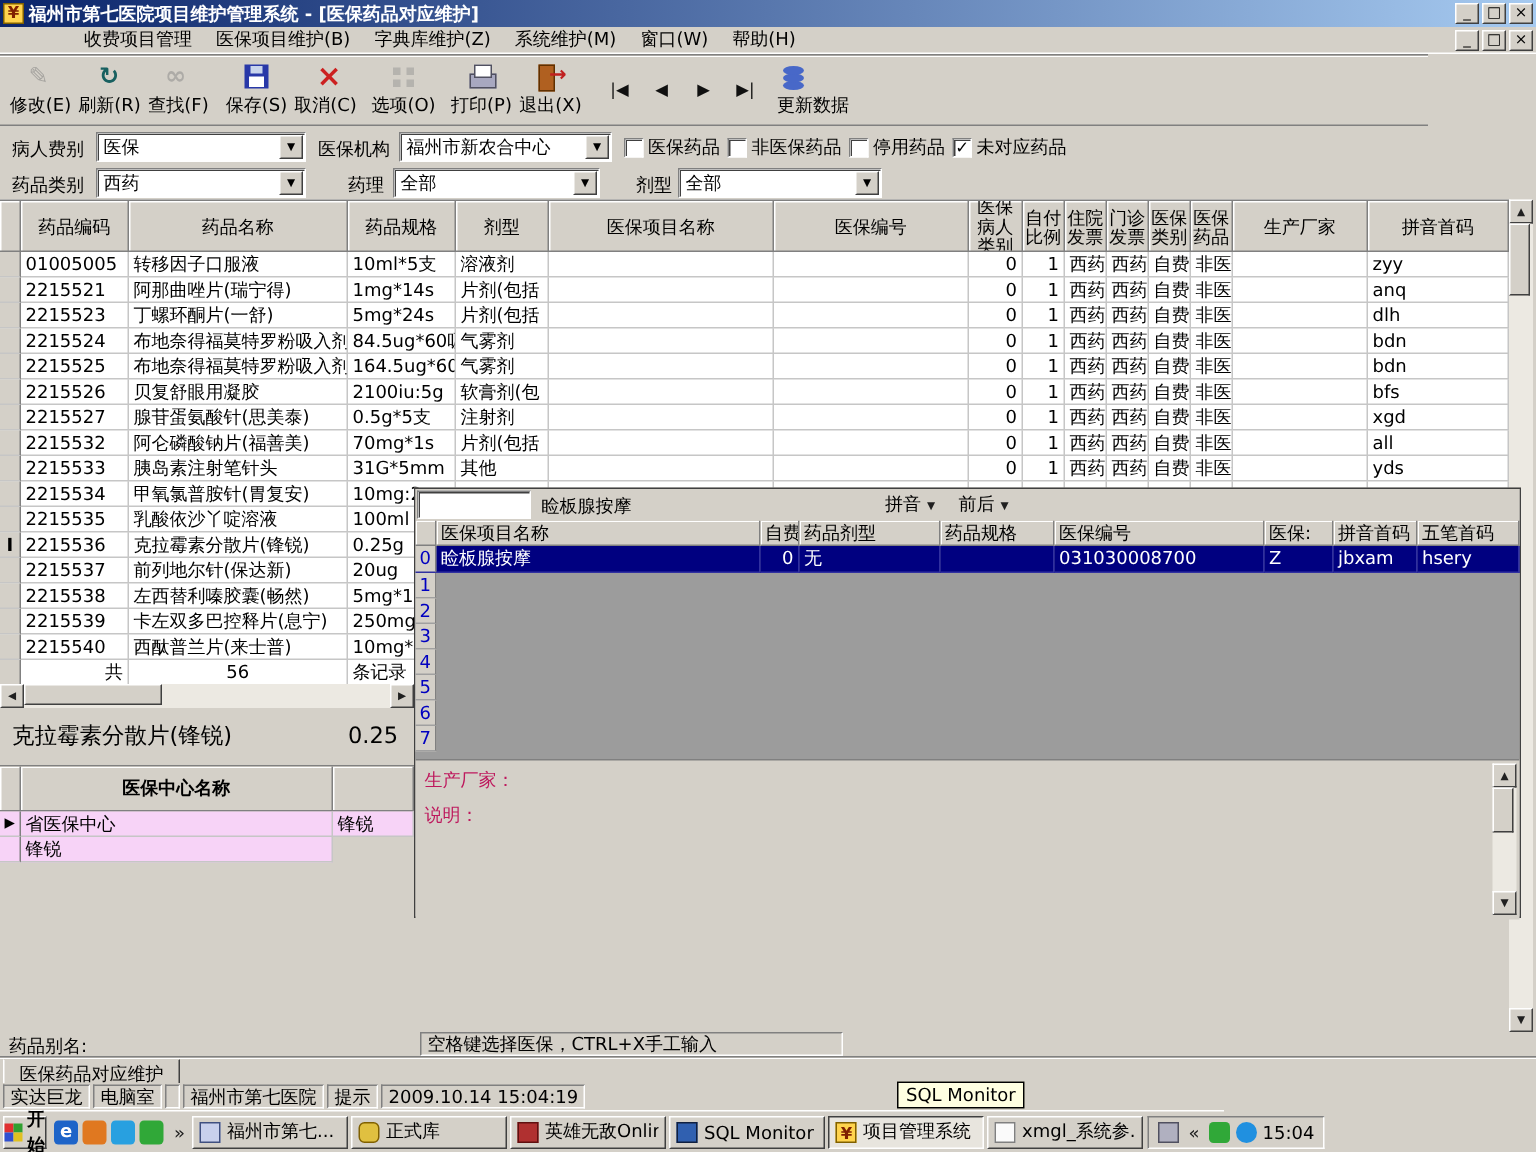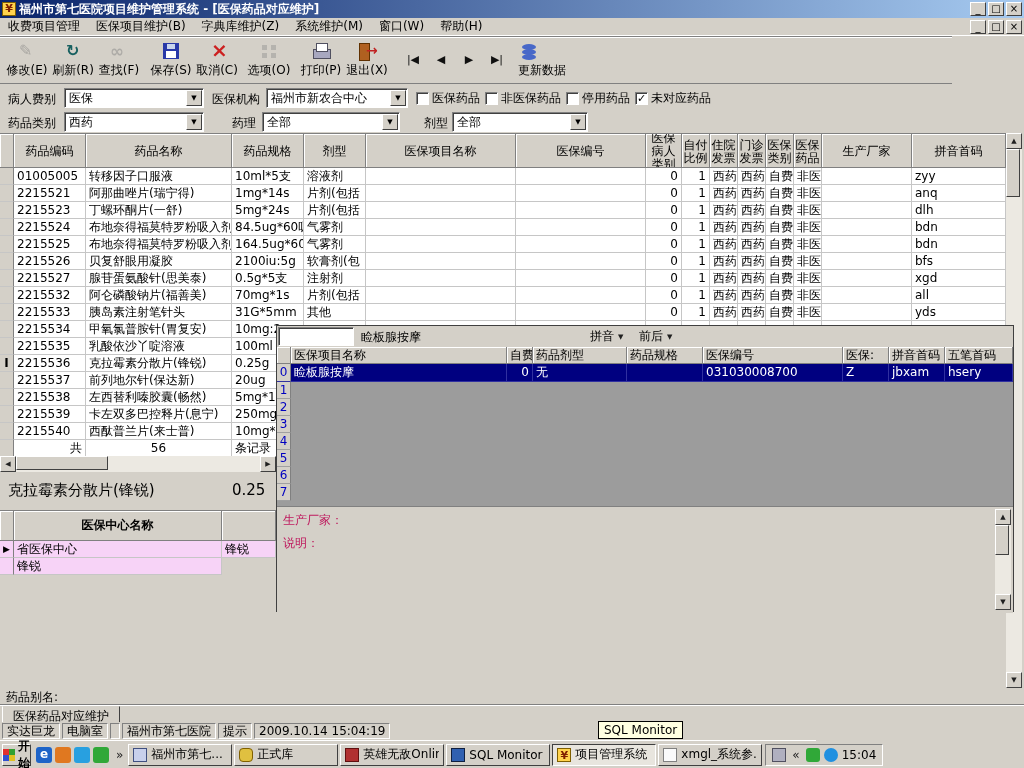--- a/index.html
+++ b/index.html
@@ -13,21 +13,21 @@
     display:flex; align-items:center; padding:0 2px; }
   .appicon { width:14px; height:14px; background:#ffd34d; border:1px solid #806000; color:#802000;
     font-size:11px; font-weight:bold; line-height:12px; text-align:center; margin-right:3px; }
   .wtitle { font-weight:bold; font-size:12px; white-space:nowrap; overflow:hidden; flex:1; }
   .winbtns { display:flex; gap:2px; }
   .wbtn { width:16px; height:14px; font-size:10px; line-height:12px; text-align:center; color:#000;
     border:1px solid; border-color:#fff #404040 #404040 #fff; background:#d4d0c8; }
 
   
   .menubar { position:absolute; top:18px; left:0; width:1024px; height:18px; background:#d4d0c8;
-    display:flex; align-items:center; border-bottom:1px solid #fff; }
+    display:flex; align-items:center; border-bottom:1px solid #fff;padding-left:48px; }
   .menuitem { padding:1px 8px; white-space:nowrap; }
   .menubar .winbtns { margin-left:auto; margin-right:2px; }
 
   
   .toolbar { position:absolute; top:36px; left:0; width:952px; height:48px; background:#d4d0c8;
     border-top:1px solid #808080; border-bottom:1px solid #808080; box-shadow:0 1px 0 #fff inset;
     display:flex; align-items:center; padding-left:4px; }
   .tbgroup { display:flex; }
   .tbtn { width:46px; height:44px; display:flex; flex-direction:column; align-items:center; justify-content:center;
     background:#d4d0c8; border:1px solid transparent; }
@@ -745,20 +745,21 @@
         <span class="strack">
             <span class="sthumb"></span>
           </span>
         <span class="sbtn">▼</span>
       </div>
     </div>
   </div>
 
   <div class="aliasrow">
     <span class="aliaslab">药品别名:</span>
+    <span class="hintpanel">空格键选择医保，CTRL+X手工输入</span>
   </div>
 
   <div class="tabrow">
     <span class="tab">医保药品对应维护</span>
   </div>
 
   <div class="statusbar">
     <span class="spanel">实达巨龙</span>
       <span class="spanel">电脑室</span>
       <span class="spanel"></span>

